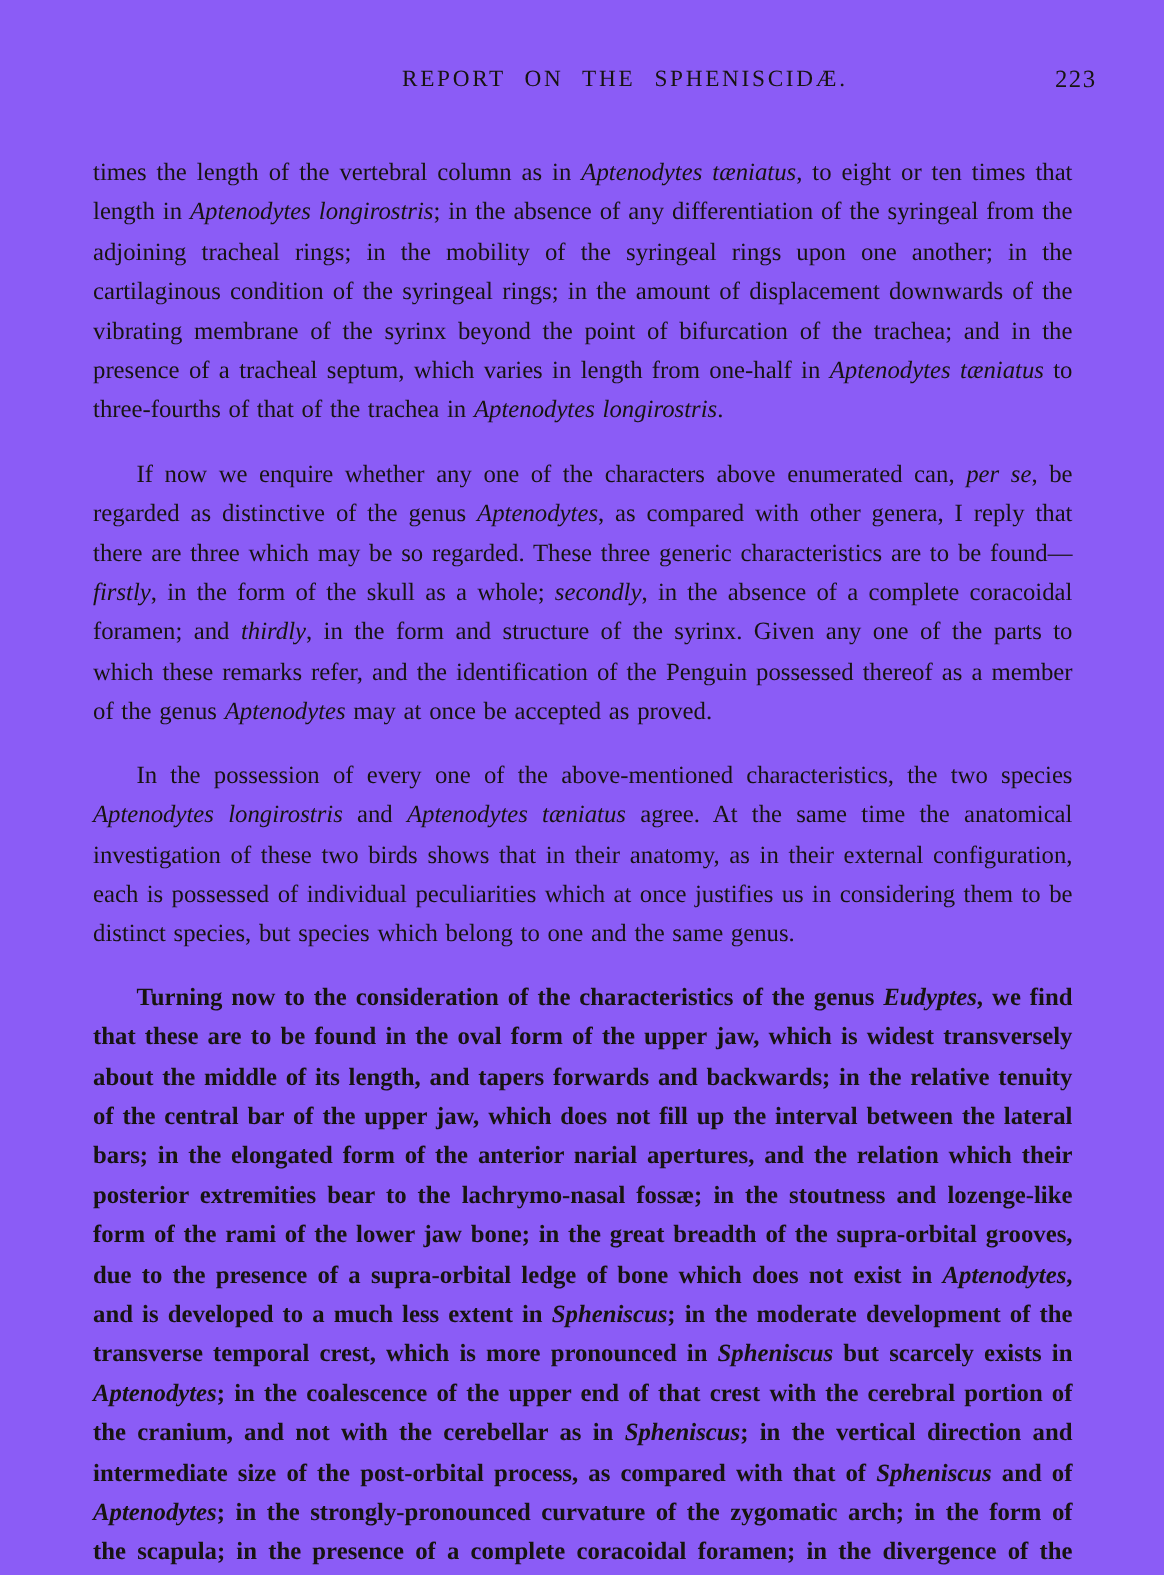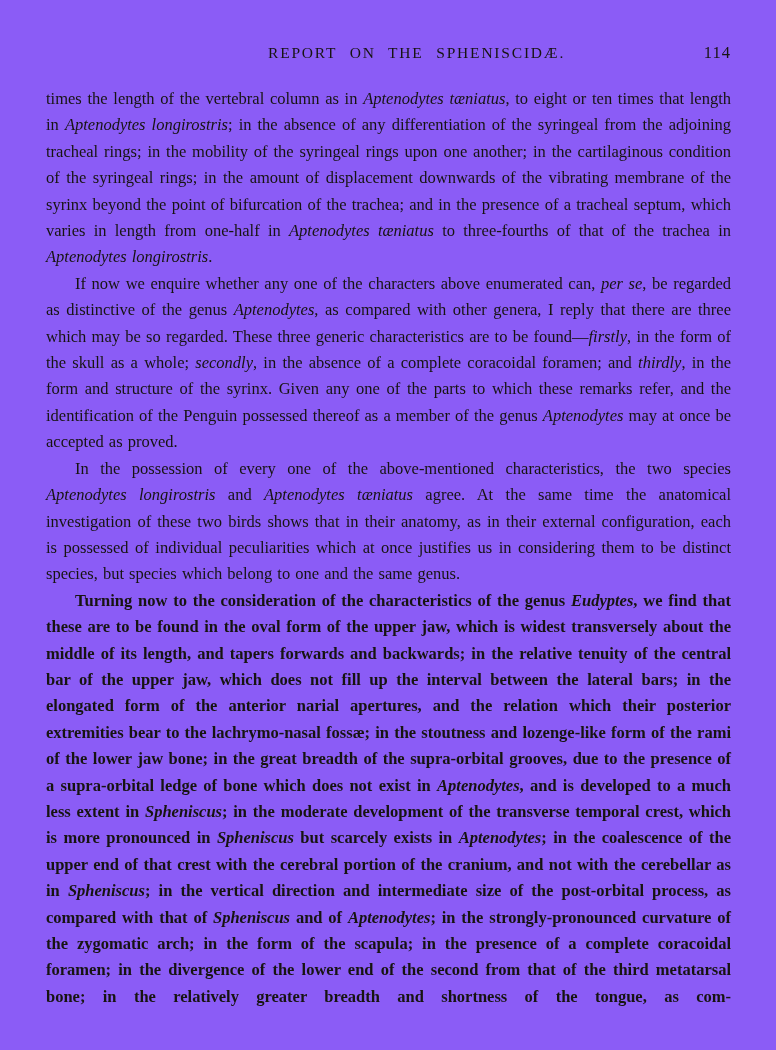--- a/index.html
+++ b/index.html
@@ -47,41 +47,41 @@
     position: absolute;
     top: 86px;
     left: 46px;
     width: 685px;
     font-size: 16.5px;
     line-height: 26.4px;
     text-align: justify;
     word-spacing: 1px;
   }
   .body-text p {
-    margin: 0;
+    margin: 16px;
     padding: 0;
   }
   .body-text p.indent {
     text-indent: 29px;
   }
   .body-text p.continued {
     text-align-last: justify;
     font-weight: bold;
   }
   .it {
     font-style: italic;
   }
 </style>
 </head>
 <body>
 
 <div class="page">
   <div class="running-head">
     <span class="head-title">REPORT ON THE SPHENISCIDÆ.</span>
-    <span class="page-number">114</span>
+    <span class="page-number">223</span>
   </div>
   <div class="body-text" id="body-text">
       <p><span>times the length of the vertebral column as in </span><span class="it">Aptenodytes tæniatus</span><span>, to eight or ten times that length in </span><span class="it">Aptenodytes longirostris</span><span>; in the absence of any differentiation of the syringeal from the adjoining tracheal rings; in the mobility of the syringeal rings upon one another; in the cartilaginous condition of the syringeal rings; in the amount of displacement downwards of the vibrating membrane of the syrinx beyond the point of bifurcation of the trachea; and in the presence of a tracheal septum, which varies in length from one-half in </span><span class="it">Aptenodytes tæniatus</span><span> to three-fourths of that of the trachea in </span><span class="it">Aptenodytes longirostris</span><span>.</span></p>
       <p class="indent"><span>If now we enquire whether any one of the characters above enumerated can, </span><span class="it">per se</span><span>, be regarded as distinctive of the genus </span><span class="it">Aptenodytes</span><span>, as compared with other genera, I reply that there are three which may be so regarded. These three generic characteristics are to be found—</span><span class="it">firstly</span><span>, in the form of the skull as a whole; </span><span class="it">secondly</span><span>, in the absence of a complete coracoidal foramen; and </span><span class="it">thirdly</span><span>, in the form and structure of the syrinx. Given any one of the parts to which these remarks refer, and the identification of the Penguin possessed thereof as a member of the genus </span><span class="it">Aptenodytes</span><span> may at once be accepted as proved.</span></p>
       <p class="indent"><span>In the possession of every one of the above-mentioned characteristics, the two species </span><span class="it">Aptenodytes longirostris</span><span> and </span><span class="it">Aptenodytes tæniatus</span><span> agree. At the same time the anatomical investigation of these two birds shows that in their anatomy, as in their external configuration, each is possessed of individual peculiarities which at once justifies us in considering them to be distinct species, but species which belong to one and the same genus.</span></p>
       <p class="indent continued"><span>Turning now to the consideration of the characteristics of the genus </span><span class="it">Eudyptes</span><span>, we find that these are to be found in the oval form of the upper jaw, which is widest transversely about the middle of its length, and tapers forwards and backwards; in the relative tenuity of the central bar of the upper jaw, which does not fill up the interval between the lateral bars; in the elongated form of the anterior narial apertures, and the relation which their posterior extremities bear to the lachrymo-nasal fossæ; in the stoutness and lozenge-like form of the rami of the lower jaw bone; in the great breadth of the supra-orbital grooves, due to the presence of a supra-orbital ledge of bone which does not exist in </span><span class="it">Aptenodytes</span><span>, and is developed to a much less extent in </span><span class="it">Spheniscus</span><span>; in the moderate development of the transverse temporal crest, which is more pronounced in </span><span class="it">Spheniscus</span><span> but scarcely exists in </span><span class="it">Aptenodytes</span><span>; in the coalescence of the upper end of that crest with the cerebral portion of the cranium, and not with the cerebellar as in </span><span class="it">Spheniscus</span><span>; in the vertical direction and intermediate size of the post-orbital process, as compared with that of </span><span class="it">Spheniscus</span><span> and of </span><span class="it">Aptenodytes</span><span>; in the strongly-pronounced curvature of the zygomatic arch; in the form of the scapula; in the presence of a complete coracoidal foramen; in the divergence of the lower end of the second from that of the third metatarsal bone; in the relatively greater breadth and shortness of the tongue, as com-</span></p>
     </div>
 </div>
 
 </body></html>

